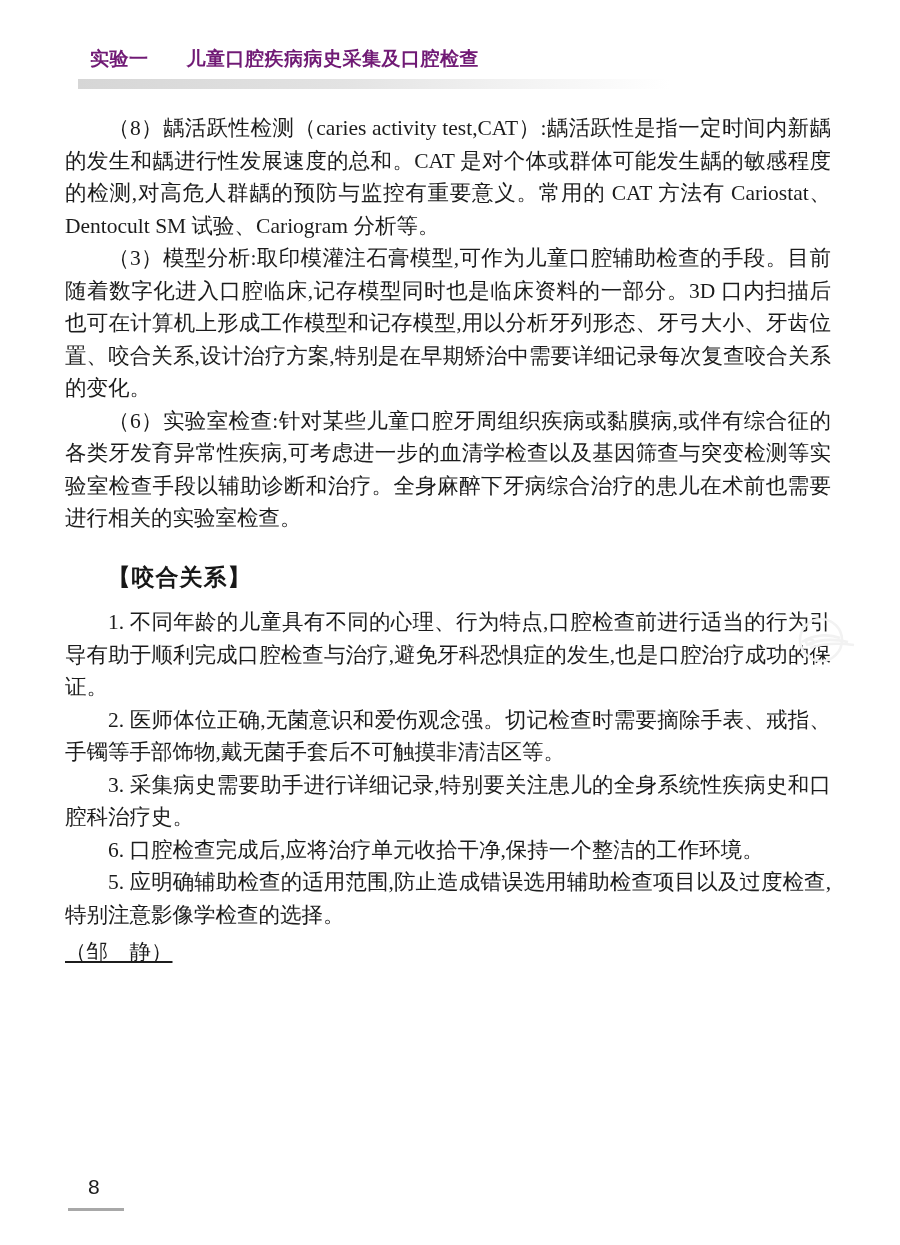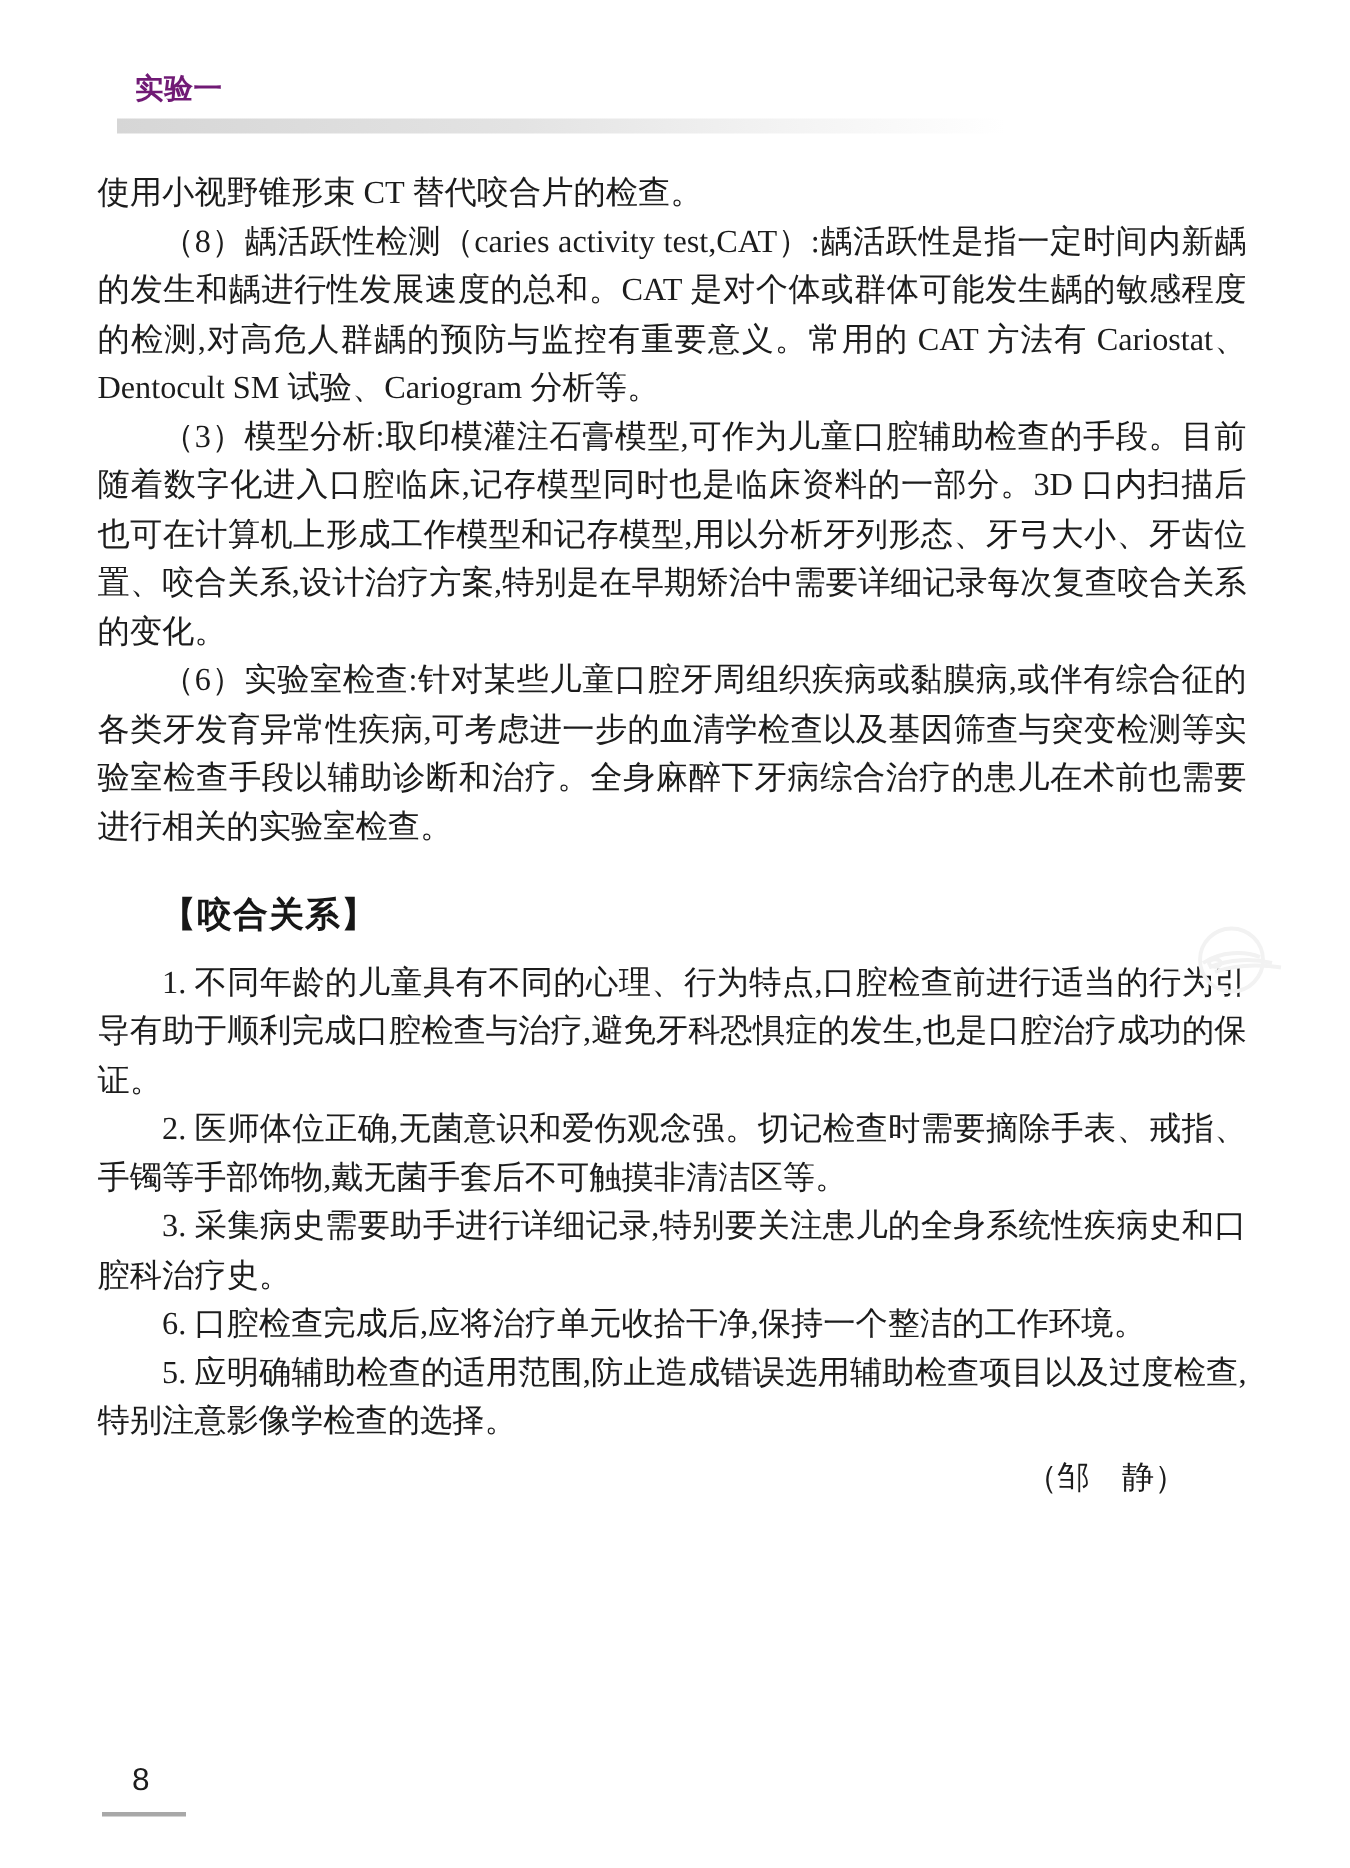--- a/index.html
+++ b/index.html
@@ -57,24 +57,25 @@
     margin: 26px 0 13px 0 !important;
     padding-left: 1.85em;
     font-family: "Liberation Sans", "DejaVu Sans", sans-serif;
     font-weight: 600;
     font-size: 23px;
     color: #171717;
     text-indent: 0;
     letter-spacing: 1px;
   }
   .author-line {
-    text-align: right;
+    text-align: left;
     padding-right: 40px;
     margin-top: 5px !important;
     text-indent: 0;
+    text-decoration: underline;
   }
   
   .page-number {
     position: absolute;
     left: 88px;
     top: 1175px;
     font-family: "Liberation Sans", "DejaVu Sans", sans-serif;
     font-size: 21px;
     color: #1c1c1c;
   }
@@ -94,25 +95,25 @@
     width: 62px;
     height: 56px;
     pointer-events: none;
   }
 </style>
 </head>
 <body>
 
 <div class="running-head">
   <span>实验一</span>
+  <span>儿童口腔疾病病史采集及口腔检查</span>
 </div>
 <div class="head-rule"></div>
 
 <div class="content">
-  <p>使用小视野锥形束 CT 替代咬合片的检查。</p>
   <p class="para-indent">（8）龋活跃性检测（caries activity test,CAT）:龋活跃性是指一定时间内新龋的发生和龋进行性发展速度的总和。CAT 是对个体或群体可能发生龋的敏感程度的检测,对高危人群龋的预防与监控有重要意义。常用的 CAT 方法有 Cariostat、Dentocult SM 试验、Cariogram 分析等。</p>
   <p class="para-indent">（3）模型分析:取印模灌注石膏模型,可作为儿童口腔辅助检查的手段。目前随着数字化进入口腔临床,记存模型同时也是临床资料的一部分。3D 口内扫描后也可在计算机上形成工作模型和记存模型,用以分析牙列形态、牙弓大小、牙齿位置、咬合关系,设计治疗方案,特别是在早期矫治中需要详细记录每次复查咬合关系的变化。</p>
   <p class="para-indent">（6）实验室检查:针对某些儿童口腔牙周组织疾病或黏膜病,或伴有综合征的各类牙发育异常性疾病,可考虑进一步的血清学检查以及基因筛查与突变检测等实验室检查手段以辅助诊断和治疗。全身麻醉下牙病综合治疗的患儿在术前也需要进行相关的实验室检查。</p>
 
   <p class="section-heading">【咬合关系】</p>
 
   <p class="para-indent">1. 不同年龄的儿童具有不同的心理、行为特点,口腔检查前进行适当的行为引导有助于顺利完成口腔检查与治疗,避免牙科恐惧症的发生,也是口腔治疗成功的保证。</p>
   <p class="para-indent">2. 医师体位正确,无菌意识和爱伤观念强。切记检查时需要摘除手表、戒指、手镯等手部饰物,戴无菌手套后不可触摸非清洁区等。</p>
   <p class="para-indent">3. 采集病史需要助手进行详细记录,特别要关注患儿的全身系统性疾病史和口腔科治疗史。</p>
   <p class="para-indent">6. 口腔检查完成后,应将治疗单元收拾干净,保持一个整洁的工作环境。</p>

